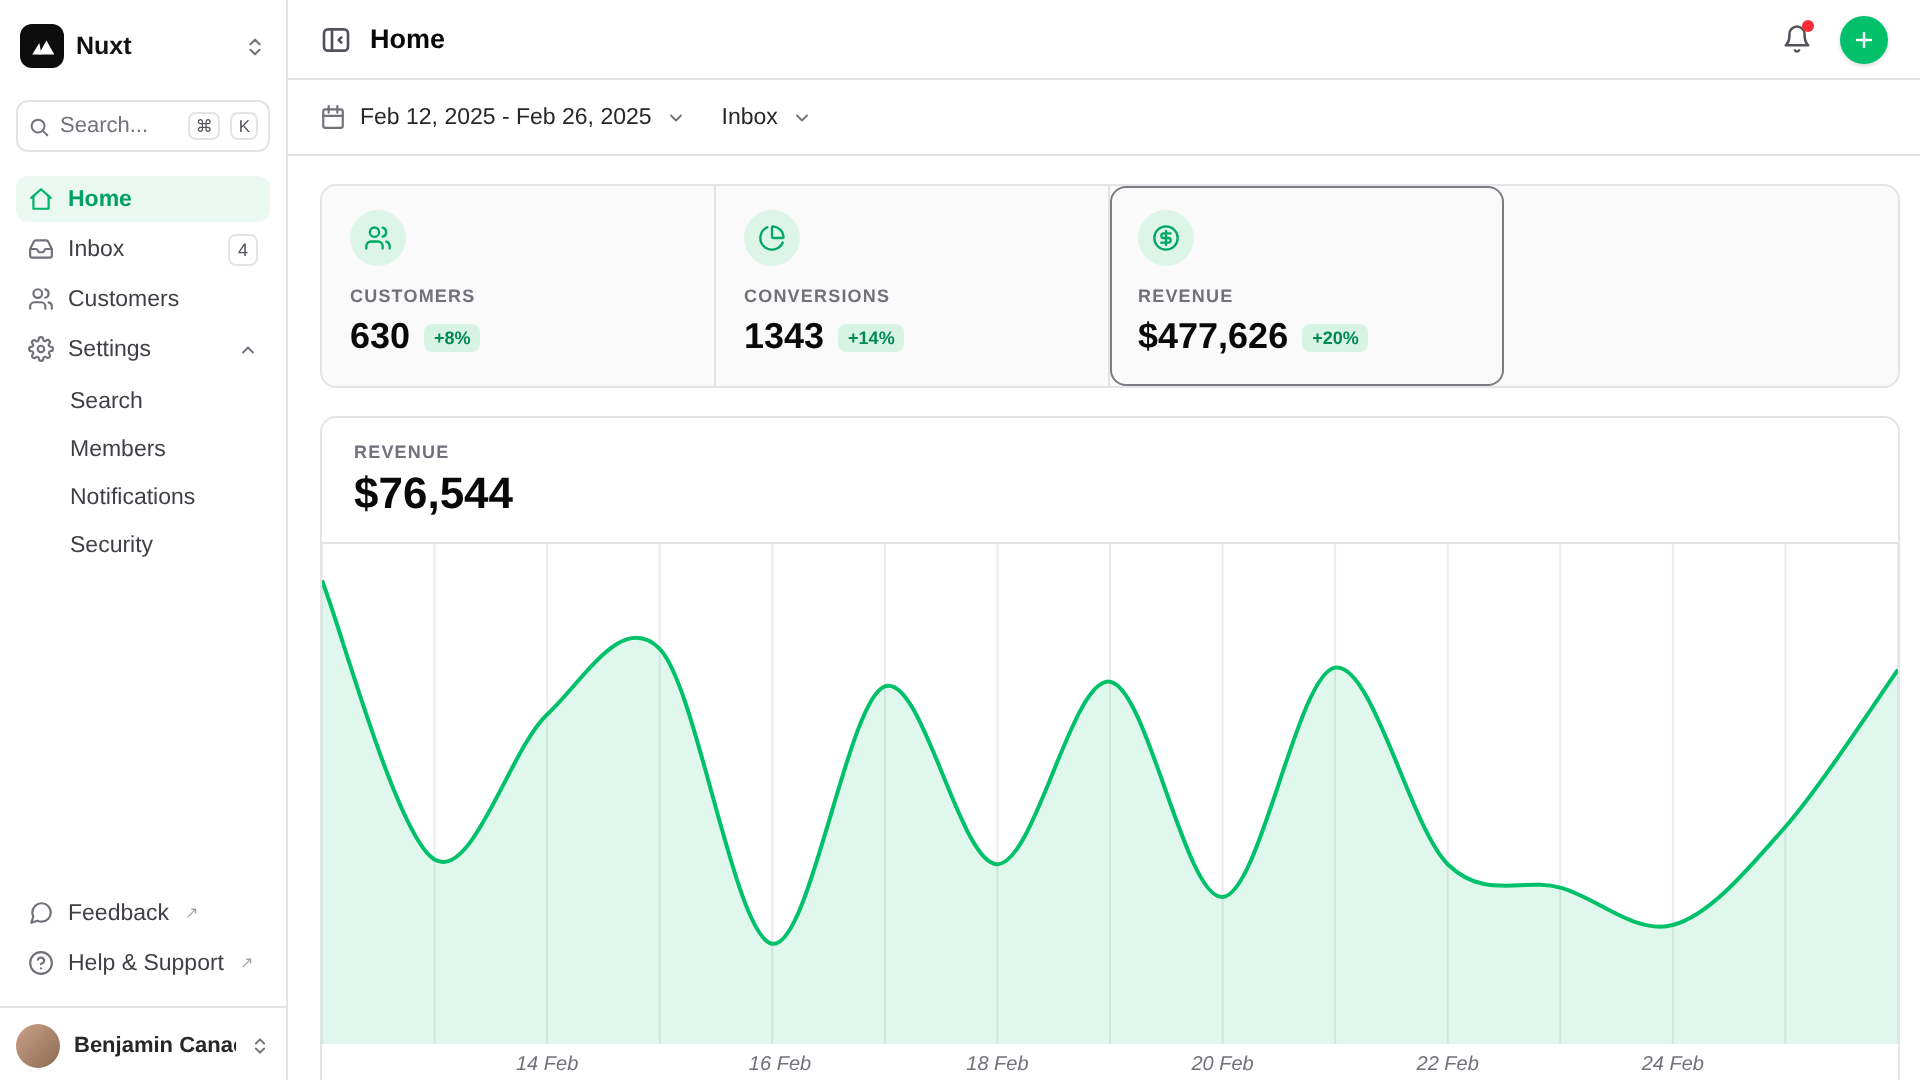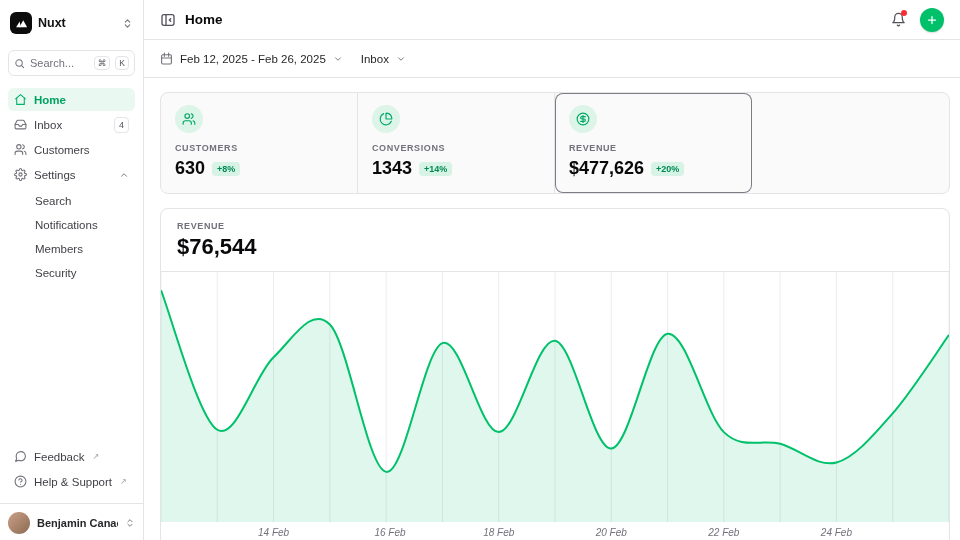--- a/index.html
+++ b/index.html
@@ -151,24 +151,24 @@
         <svg width="10" height="10" viewBox="0 0 24 24" fill="none" stroke="currentColor" stroke-width="2.2" stroke-linecap="round" stroke-linejoin="round">
             <path d="m18 15-6-6-6 6"></path>
           </svg>
       </span>
     </div>
     <div class="nav-children">
       <div class="nav-child">
           <span>Search</span>
         </div>
       <div class="nav-child">
+          <span>Members</span>
+        </div>
+      <div class="nav-child">
           <span>Notifications</span>
-        </div>
-      <div class="nav-child">
-          <span>Members</span>
         </div>
       <div class="nav-child">
           <span>Security</span>
         </div>
     </div>
   </nav>
 
   <div class="sidebar-footer">
     <div class="nav-item">
       <span class="ni">

